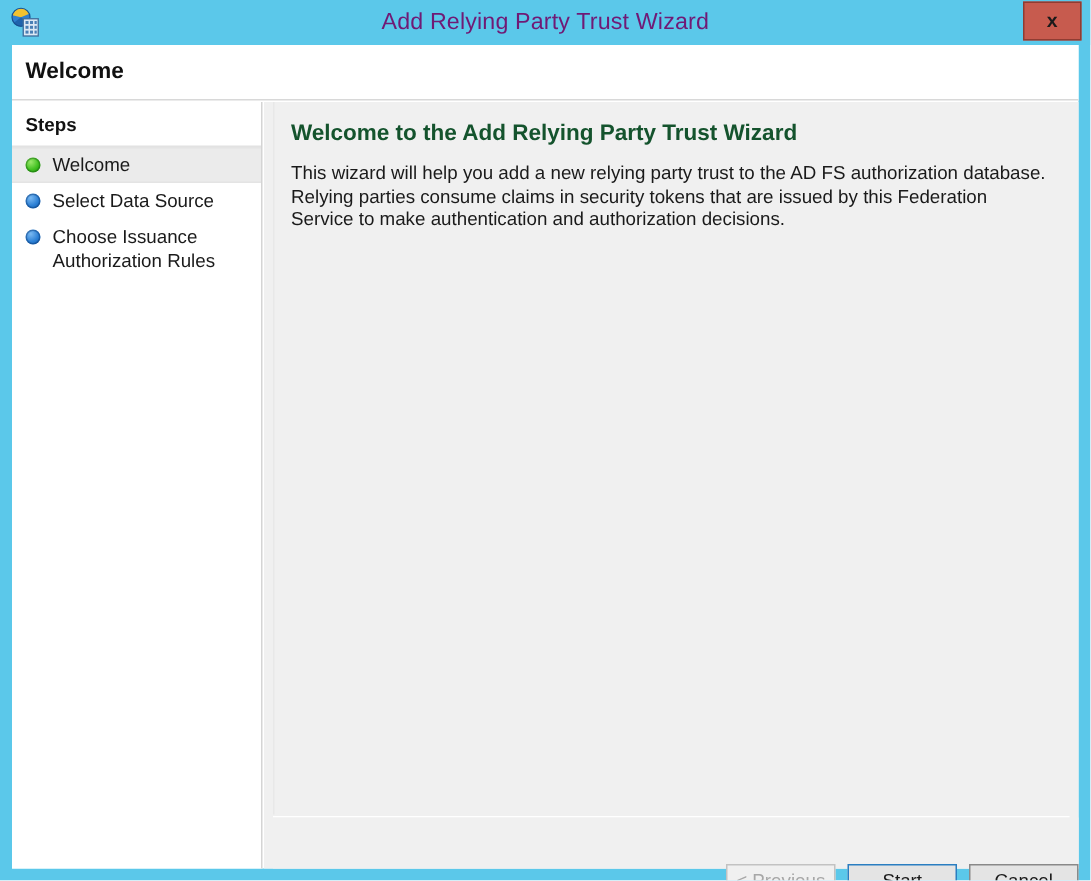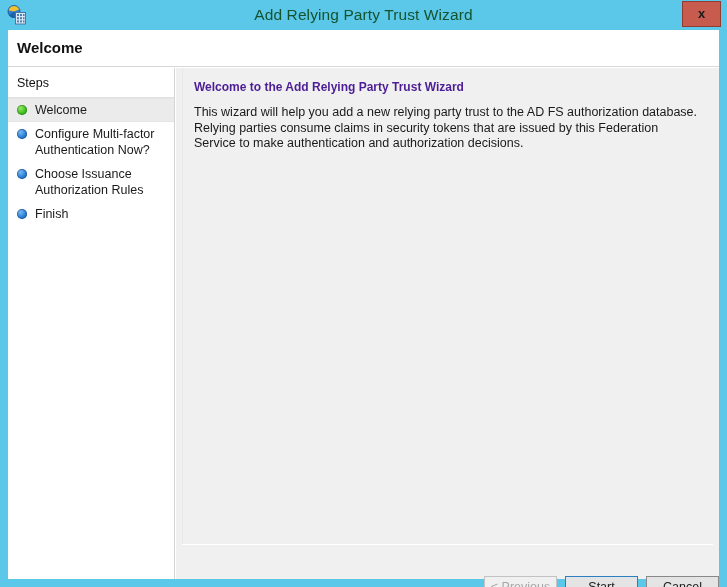--- a/index.html
+++ b/index.html
@@ -35,21 +35,21 @@
     width: 22px; height: 22px;
   }
   #title-text {
     position: absolute;
     left: 0; top: 0;
     width: 727px;
     height: 30px;
     line-height: 30px;
     text-align: center;
     font-size: 15.5px;
-    color: #14532d;
+    color: #701a75;
     letter-spacing: 0.1px;
     white-space: nowrap;
   }
   #close-button {
     position: absolute;
     right: 6px; top: 1px;
     width: 39px; height: 26px;
     background: #c75b4e;
     border: 1px solid #8f3c32;
     box-sizing: border-box;
@@ -99,21 +99,21 @@
     height: 511px;
     background: #ffffff;
     border-right: 1px solid #d4d4d4;
     box-sizing: border-box;
     overflow: hidden;
   }
   #steps-title {
     position: absolute;
     left: 9px; top: 8px;
     font-size: 12.5px;
-    font-weight: normal;
+    font-weight: bold;
     color: #111111;
   }
   #steps-sep {
     position: absolute;
     left: 0; top: 29px;
     width: 166px;
     height: 1px;
     background: #e2e2e2;
   }
   #steps-list {
@@ -172,23 +172,23 @@
     position: absolute;
     left: 6px; top: 0px;
     width: 531px;
     height: 475px;
     background: #f0f0f0;
     border-left: 1px solid #e8e8e8;
     box-sizing: border-box;
     padding: 12px 12px 0 11px;
   }
   #content-heading {
-    font-size: 12px;
+    font-size: 15px;
     font-weight: bold;
-    color: #4c1d95;
+    color: #14532d;
     margin: 0 0 11px 0;
   }
   .content-para {
     font-size: 12.5px;
     color: #1a1a1a;
     line-height: 15.5px;
     margin: 0 0 13px 0;
     max-width: 505px;
   }
 
@@ -275,31 +275,26 @@
     <div id="sidebar">
       <div id="steps-title">Steps</div>
       <div id="steps-sep"></div>
       <div id="steps-list">
           <div class="step-item current">
             <span class="step-bullet green"></span>
             <span class="step-label">Welcome</span>
           </div>
           <div class="step-item">
             <span class="step-bullet blue"></span>
-            <span class="step-label">Configure Multi-factor
-Authentication Now?</span>
+            <span class="step-label">Select Data Source</span>
           </div>
           <div class="step-item">
             <span class="step-bullet blue"></span>
             <span class="step-label">Choose Issuance
 Authorization Rules</span>
-          </div>
-          <div class="step-item">
-            <span class="step-bullet blue"></span>
-            <span class="step-label">Finish</span>
           </div>
         </div>
     </div>
 
     <div id="content-outer">
       <div id="content-panel">
         <div id="content-heading">Welcome to the Add Relying Party Trust Wizard</div>
         <p class="content-para">This wizard will help you add a new relying party trust to the AD FS authorization database.  Relying parties consume claims in security tokens that are issued by this Federation Service to make authentication and authorization decisions.</p>
       </div>
       <div id="button-sep"></div>

